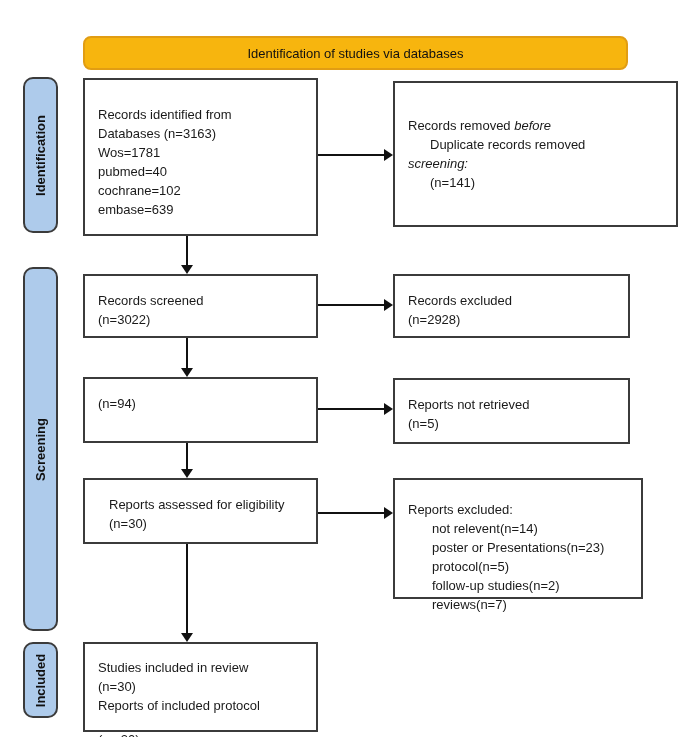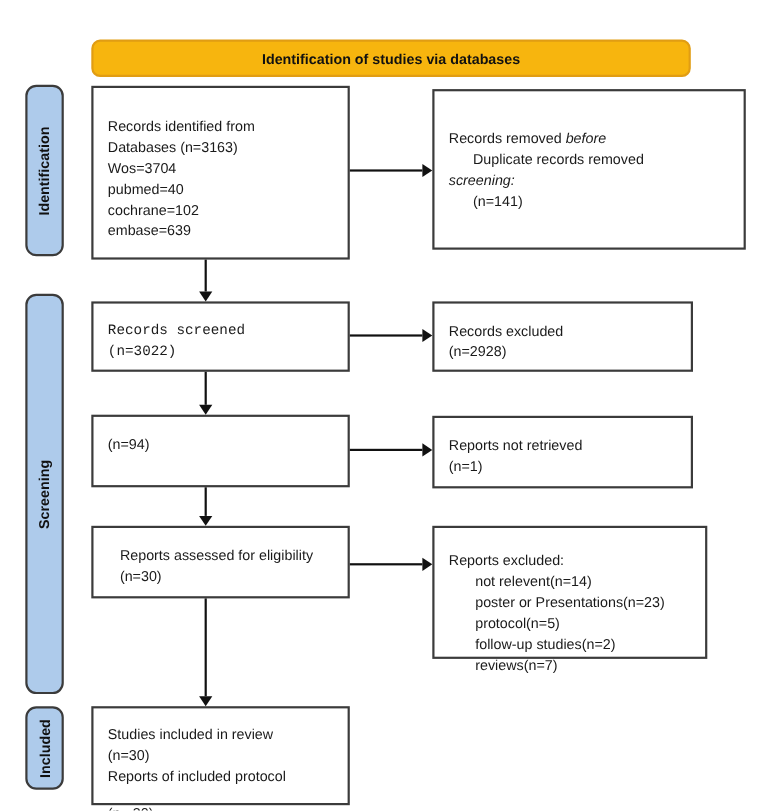--- a/index.html
+++ b/index.html
@@ -15,21 +15,21 @@
   * { box-sizing: border-box; }
 
   
   .banner {
     position: absolute;
     left: 83px; top: 36px; width: 545px; height: 34px;
     background: #F7B50E;
     border: 2px solid #E19D13;
     border-radius: 8px;
     display: flex; align-items: center; justify-content: center;
-    font-weight: bold; font-size: 13px; color: #111;
+    font-weight: normal; font-size: 13px; color: #111;
   }
 
   
   .side-label {
     position: absolute;
     left: 23px; width: 35px;
     background: #AECBEB;
     border: 2px solid #3B3B3B;
     border-radius: 10px;
     display: flex; align-items: center; justify-content: center;
@@ -49,21 +49,21 @@
     background: #ffffff;
     border: 2px solid #3B3B3B;
     font-size: 13px;
   }
   .tl  { line-height: 19px; }
   .ind { padding-left: 22px; }
   .gap-top { margin-top: 15px; }
 
   .box-records-identified   { left: 83px;  top: 78px;  width: 235px; height: 158px; padding: 25px 8px 0 13px; }
   .box-records-removed      { left: 393px; top: 81px;  width: 285px; height: 146px; padding: 33px 8px 0 13px; }
-  .box-records-screened     { left: 83px;  top: 274px; width: 235px; height: 64px;  padding: 15px 8px 0 13px; font-family: Liberation Mono, monospace; }
+  .box-records-screened     { left: 83px;  top: 274px; width: 235px; height: 64px;  padding: 15px 8px 0 13px; }
   .box-records-excluded     { left: 393px; top: 274px; width: 237px; height: 64px;  padding: 15px 8px 0 13px; }
   .box-reports-sought       { left: 83px;  top: 377px; width: 235px; height: 66px;  padding: 15px 8px 0 13px; }
   .box-reports-not-retrieved{ left: 393px; top: 378px; width: 237px; height: 66px;  padding: 15px 8px 0 13px; }
   .box-reports-assessed     { left: 83px;  top: 478px; width: 235px; height: 66px;  padding: 15px 8px 0 24px; }
   .box-reports-excluded     { left: 393px; top: 478px; width: 250px; height: 121px; padding: 20px 8px 0 13px; }
   .box-reports-excluded .ind { padding-left: 24px; }
   .box-studies-included     { left: 83px;  top: 642px; width: 235px; height: 90px;  padding: 14px 8px 0 13px; }
 
   
   .v-line { position: absolute; left: 186px; width: 2px; background: #111; }
@@ -102,21 +102,21 @@
   <div class="side-label lbl-screening">
     <span>Screening</span>
   </div>
   <div class="side-label lbl-included">
     <span>Included</span>
   </div>
 
   <div class="box box-records-identified">
     <div class="tl">Records identified from</div>
     <div class="tl">Databases (n=3163)</div>
-    <div class="tl">Wos=3704</div>
+    <div class="tl">Wos=1781</div>
     <div class="tl">pubmed=40</div>
     <div class="tl">cochrane=102</div>
     <div class="tl">embase=639</div>
   </div>
 
   <div class="box box-records-removed">
     <div class="tl"><span>Records removed</span> <em>before</em></div>
     <div class="tl ind">Duplicate records removed</div>
     <div class="tl"><em>screening:</em></div>
     <div class="tl ind">(n=141)</div>
@@ -129,21 +129,21 @@
   <div class="box box-records-excluded">
     <div class="tl">Records excluded</div>
     <div class="tl">(n=2928)</div>
   </div>
 
   <div class="box box-reports-sought">
     <div class="tl">(n=94)</div>
   </div>
   <div class="box box-reports-not-retrieved">
     <div class="tl">Reports not retrieved</div>
-    <div class="tl">(n=1)</div>
+    <div class="tl">(n=5)</div>
   </div>
 
   <div class="box box-reports-assessed">
     <div class="tl">Reports assessed for eligibility</div>
     <div class="tl">(n=30)</div>
   </div>
   <div class="box box-reports-excluded">
     <div class="tl">Reports excluded:</div>
     <div class="tl ind">not relevent(n=14)</div>
     <div class="tl ind">poster or Presentations(n=23)</div>

